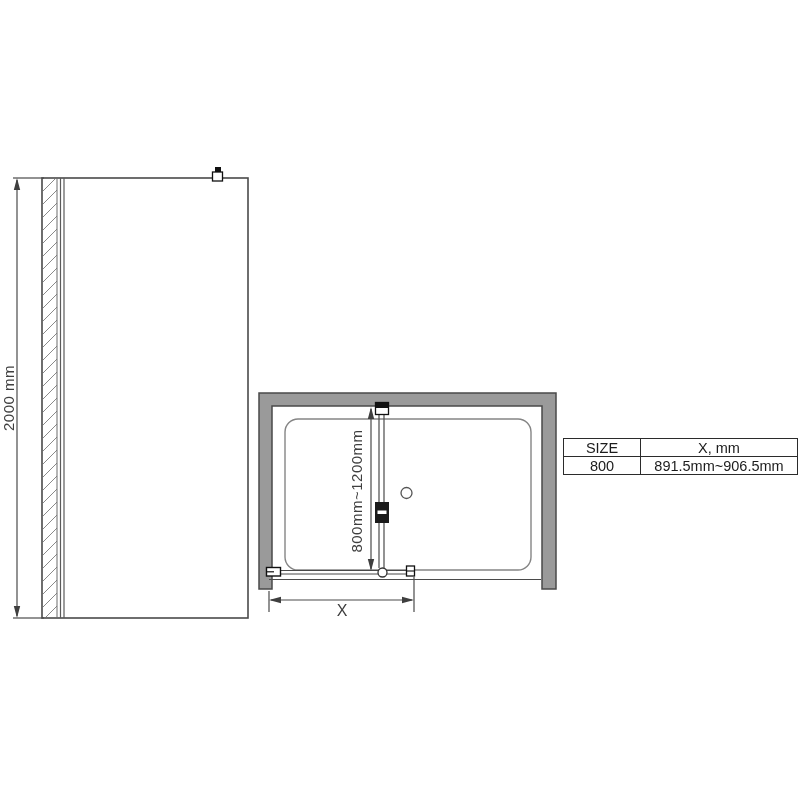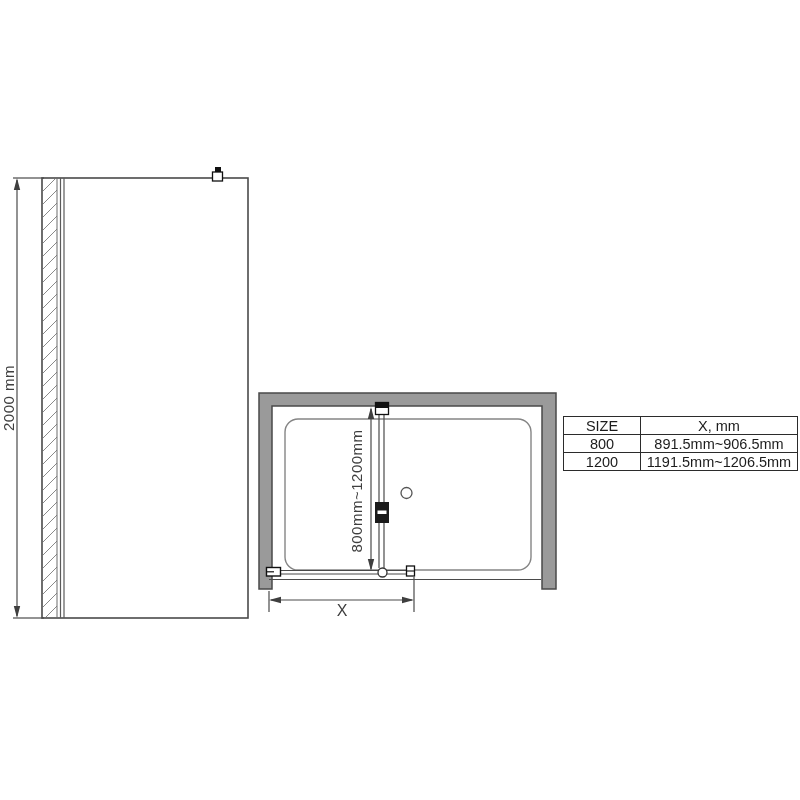--- a/index.html
+++ b/index.html
@@ -11,21 +11,21 @@
   #canvas{position:absolute;left:0;top:0;width:800px;height:800px;}
   svg{position:absolute;left:0;top:0;}
   .dim-label{
     position:absolute;color:#3f3f3f;font-size:15px;line-height:16px;
     text-align:center;white-space:nowrap;letter-spacing:0.5px;
   }
   .rot{transform:rotate(-90deg);}
   #height-label{left:-31px;top:390px;width:80px;}
   #depth-label{left:292px;top:483px;width:130px;}
   #width-label{left:330px;top:603px;width:24px;font-size:16px;letter-spacing:0;}
-  #size-table-wrap{position:absolute;left:563px;top:416px;width:234px;}
+  #size-table-wrap{position:absolute;left:563px;top:438px;width:234px;}
   table.size-table{
     border-collapse:collapse;table-layout:fixed;width:234px;
     font-size:14.5px;color:#1c1c1c;
   }
   table.size-table th, table.size-table td{
     border:1.6px solid #2b2b2b;height:17px;padding:0 2px;
     text-align:center;vertical-align:middle;font-weight:normal;
     overflow:hidden;white-space:nowrap;
   }
   table.size-table col.c-size{width:77px;}
@@ -121,21 +121,17 @@
         </colgroup>
       <tbody>
           <tr>
         <th>SIZE</th>
         <th>X, mm</th>
       </tr>
       <tr>
         <td class="size-val">800</td>
         <td>891.5mm~906.5mm</td>
       </tr>
-      <tr>
-        <td class="size-val">1200</td>
-        <td>1191.5mm~1206.5mm</td>
-      </tr>
     </tbody>
       </table>
   </div>
 
 </div>
 
 </body></html>

